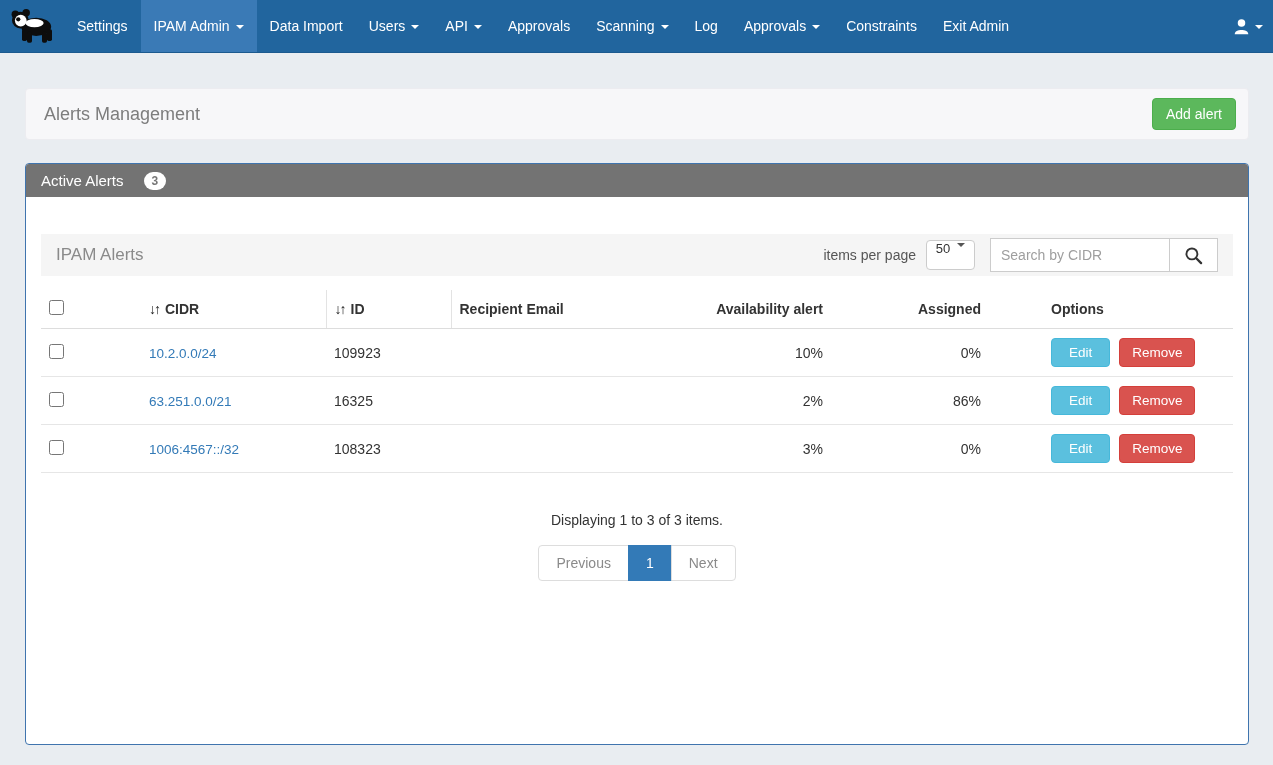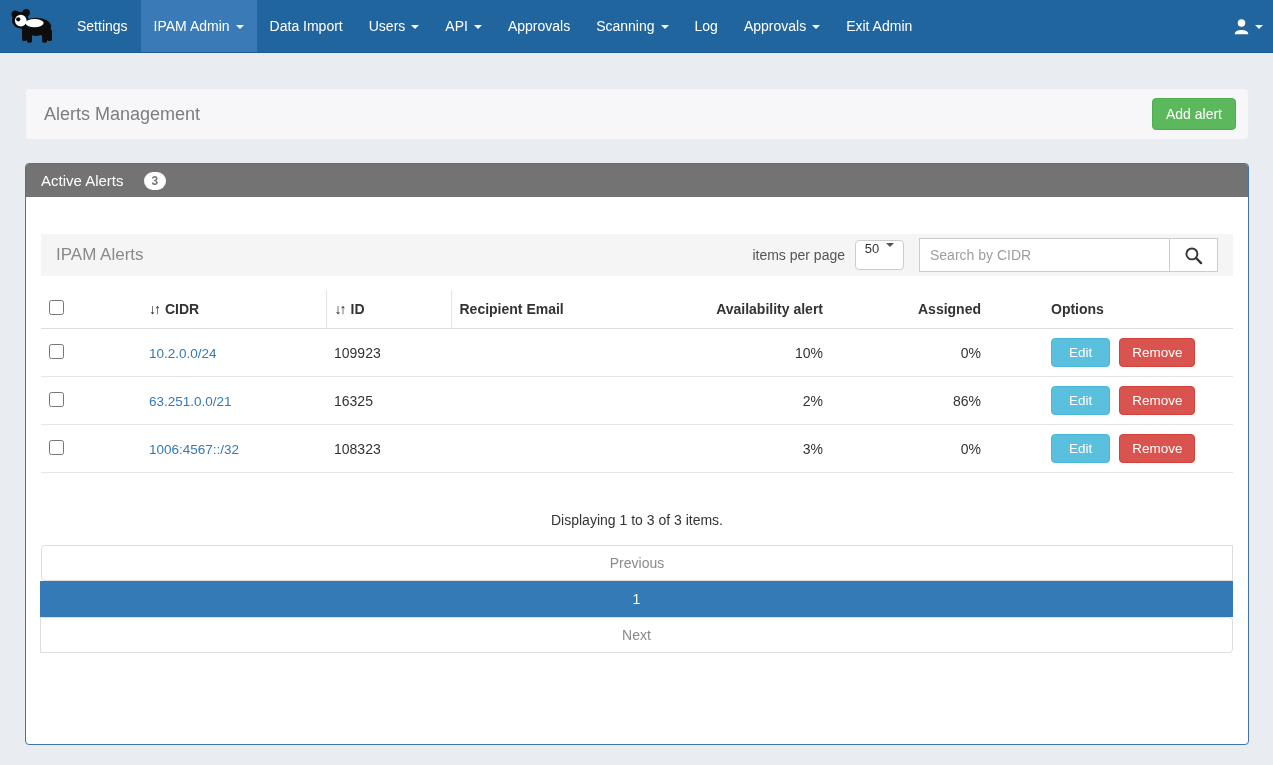--- a/index.html
+++ b/index.html
@@ -69,21 +69,21 @@
   .toolbar-right { margin-left:auto; display:flex; align-items:center; }
   .ipp-label { font-size:14px; color:#555; margin-right:10px; }
   .select-box {
     width:49px; height:30px; border:1px solid #ccc; border-radius:4px; background:#fff;
     display:flex; align-items:flex-start; justify-content:center; gap:7px; font-size:13px;
     color:#333; cursor:pointer; margin-right:15px;
   }
   .select-box .caret { border-top-color:#555; }
   .cidr-search { display:flex; }
   .cidr-search input {
-    width:251px; height:34px; border:1px solid #ccc; padding:0 10px; font-size:14px;
+    width:180px; height:34px; border:1px solid #ccc; padding:0 10px; font-size:14px;
     font-family:inherit; outline:none; color:#a21caf;
   }
   .cidr-search input::placeholder { color:#9e9e9e; }
   .cidr-search .search-btn {
     width:48px; height:34px; background:#fff; border:1px solid #ccc; border-left:0;
     display:flex; align-items:center; justify-content:center; cursor:pointer;
   }
   
   table { width:100%; border-collapse:collapse; font-size:14px; margin-top:14px; }
   th { text-align:left; font-weight:bold; color:#333; padding:10px 8px; border-bottom:1px solid #ddd; }
@@ -99,21 +99,21 @@
     padding:6px 17px; margin-right:5px;
   }
   .btn-remove {
     background:#d9534f; border:1px solid #d43f3a; color:#fff; font-size:13.5px;
     padding:6px 12px;
   }
   input[type="checkbox"] { width:15px; height:15px; cursor:pointer; }
   .sort-glyph { font-weight:bold; letter-spacing:-2px; margin-right:6px; color:#222; }
   
   .summary { text-align:center; margin-top:39px; font-size:14px; color:#333; }
-  .pagination { display:flex; justify-content:center; margin-top:17px;flex-direction:column; }
+  .pagination { display:flex; justify-content:center; margin-top:17px; }
   .page-btn {
     background:#fff; border:1px solid #ddd; color:#8a8a8a; font-size:14px;
     padding:9px 17px; margin-left:-1px; cursor:pointer; font-family:inherit;
   }
   .page-btn.first { border-radius:4px 0 0 4px; margin-left:0; }
   .page-btn.last { border-radius:0 4px 4px 0; }
   .page-btn.active { background:#337ab7; border-color:#337ab7; color:#fff; }
 </style>
 </head>
 <body>
@@ -159,20 +159,23 @@
     <div class="nav-item">
         <span>Scanning</span>
         <span class="caret"></span>
       </div>
     <div class="nav-item">
         <span>Log</span>
       </div>
     <div class="nav-item">
         <span>Approvals</span>
         <span class="caret"></span>
+      </div>
+    <div class="nav-item">
+        <span>Constraints</span>
       </div>
     <div class="nav-item">
         <span>Exit Admin</span>
       </div>
   </div>
   <div class="nav-right">
     <div class="user-menu">
       <svg width="17" height="17" viewBox="0 0 20 20">
         <circle cx="10" cy="6" r="4.4" fill="#fff"></circle>
         <path d="M2 19 C2 12.5 18 12.5 18 19 Z" fill="#fff"></path>

